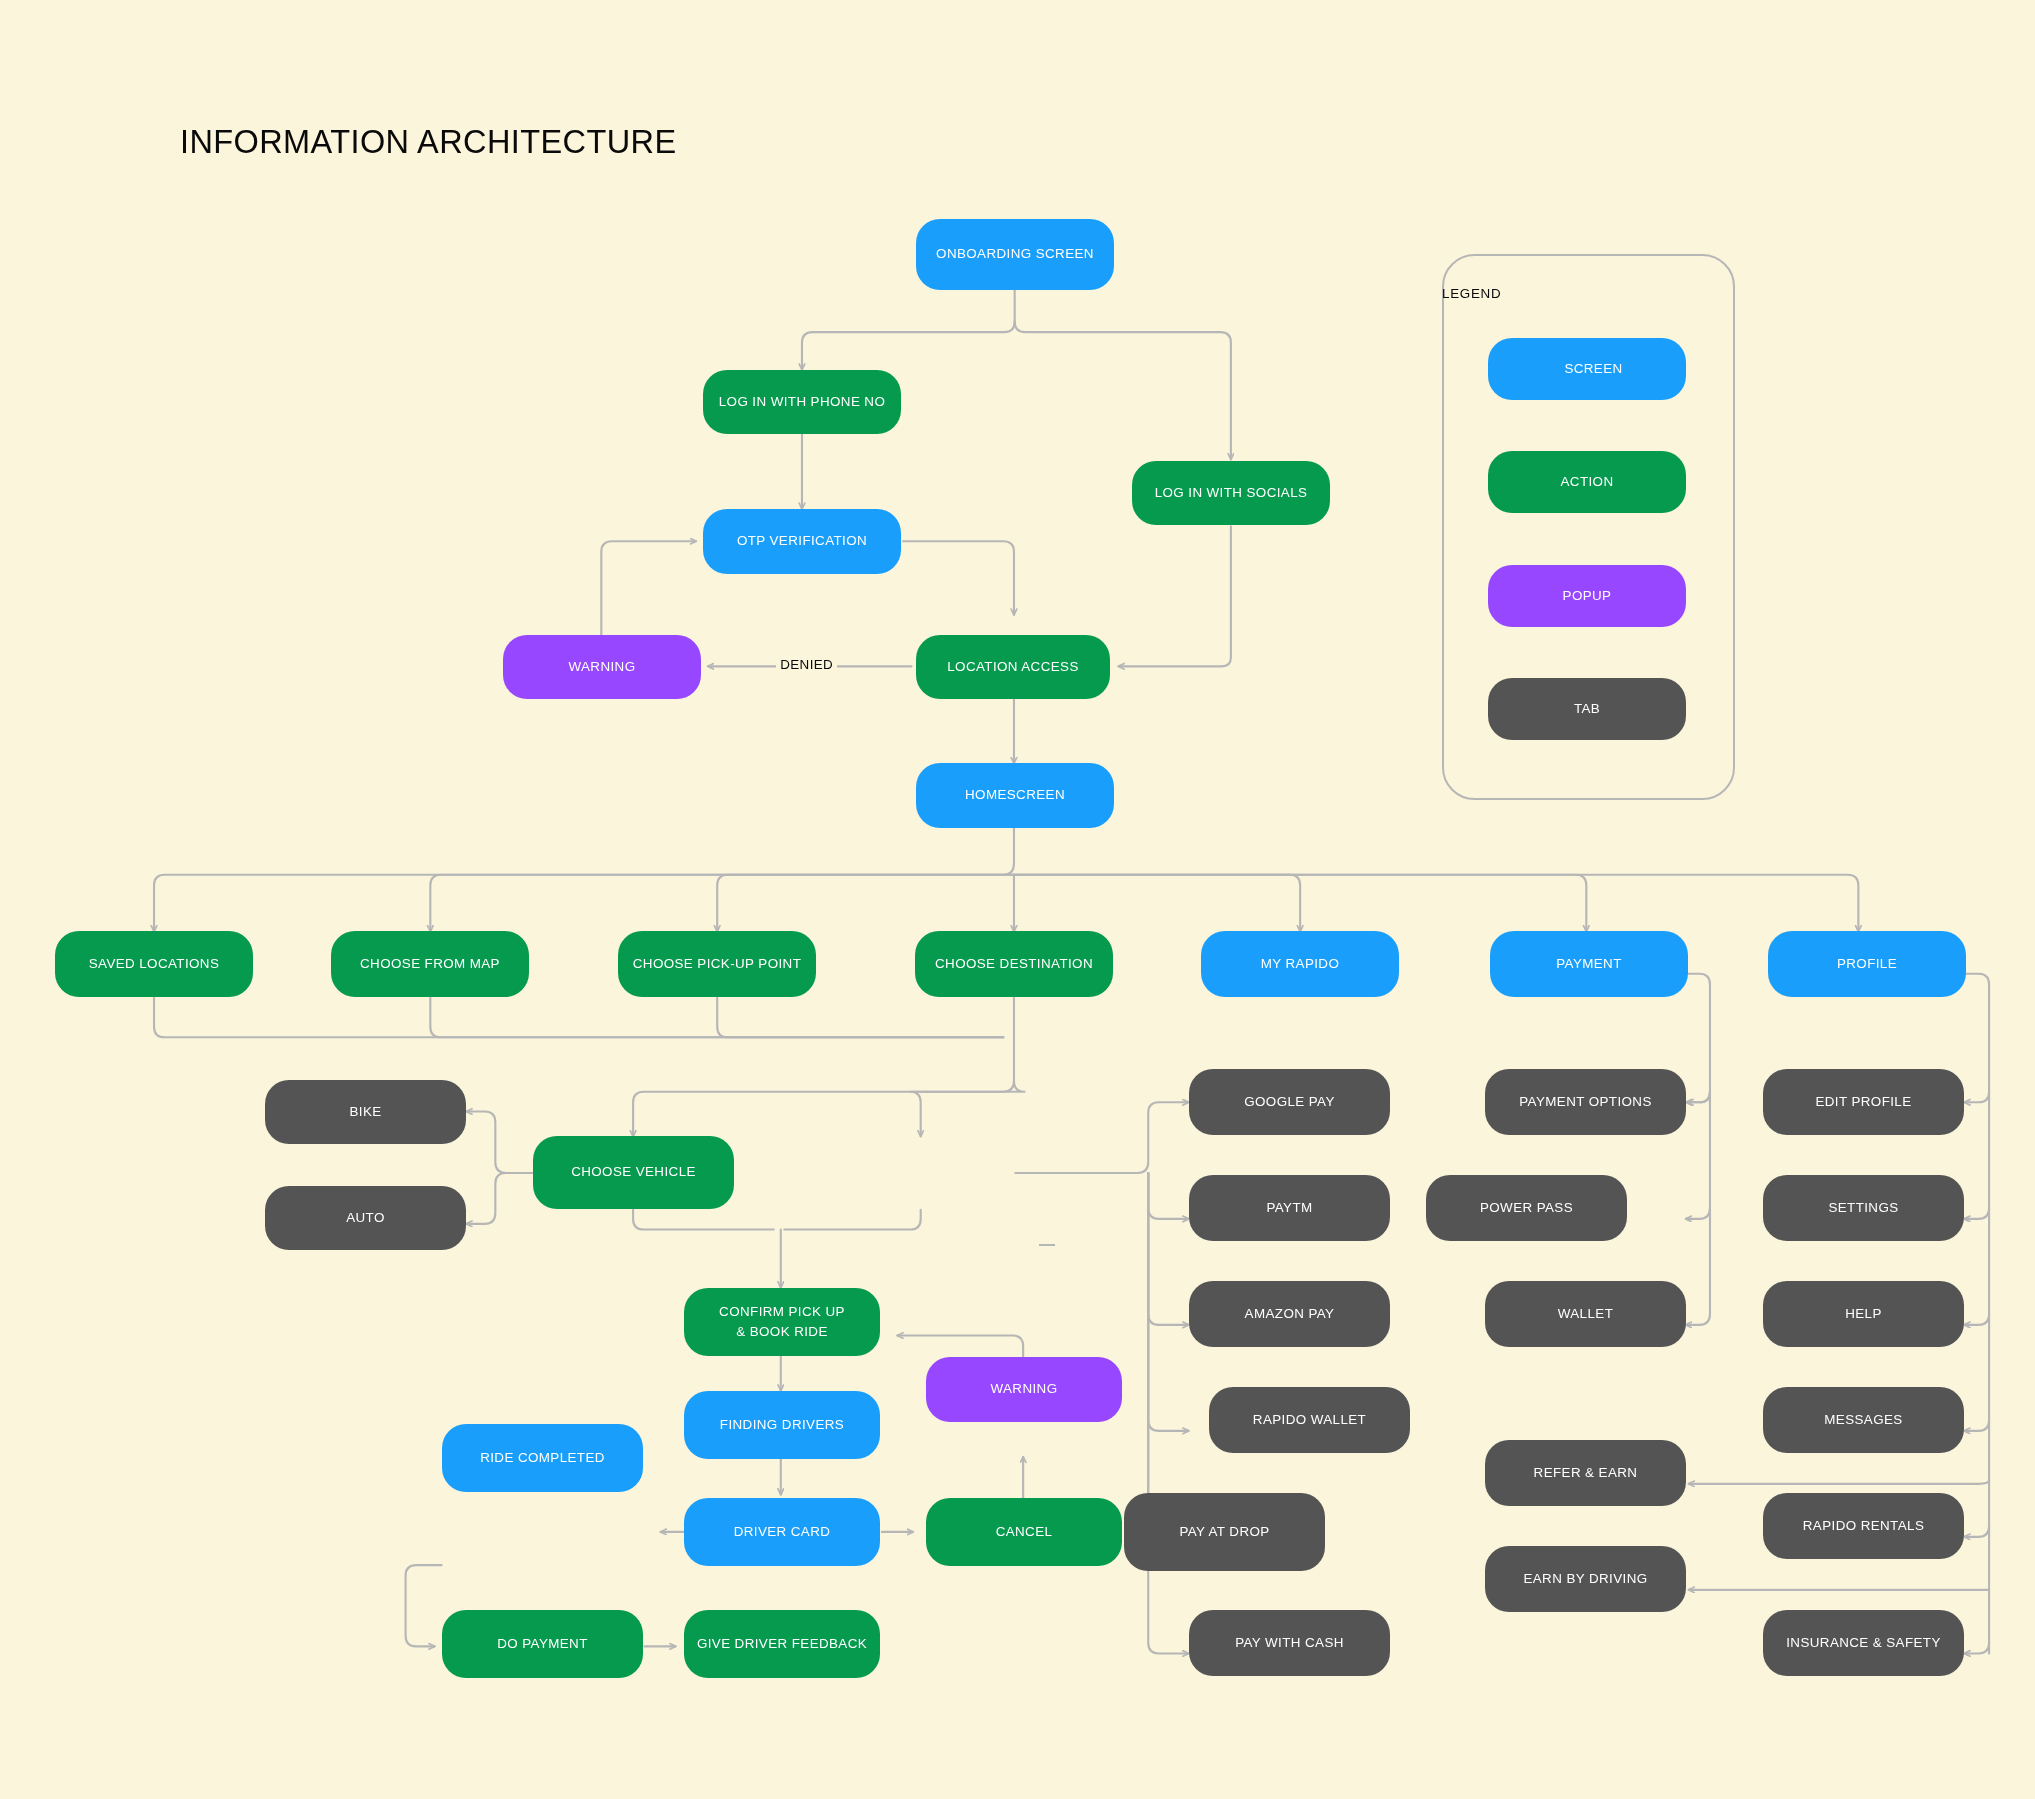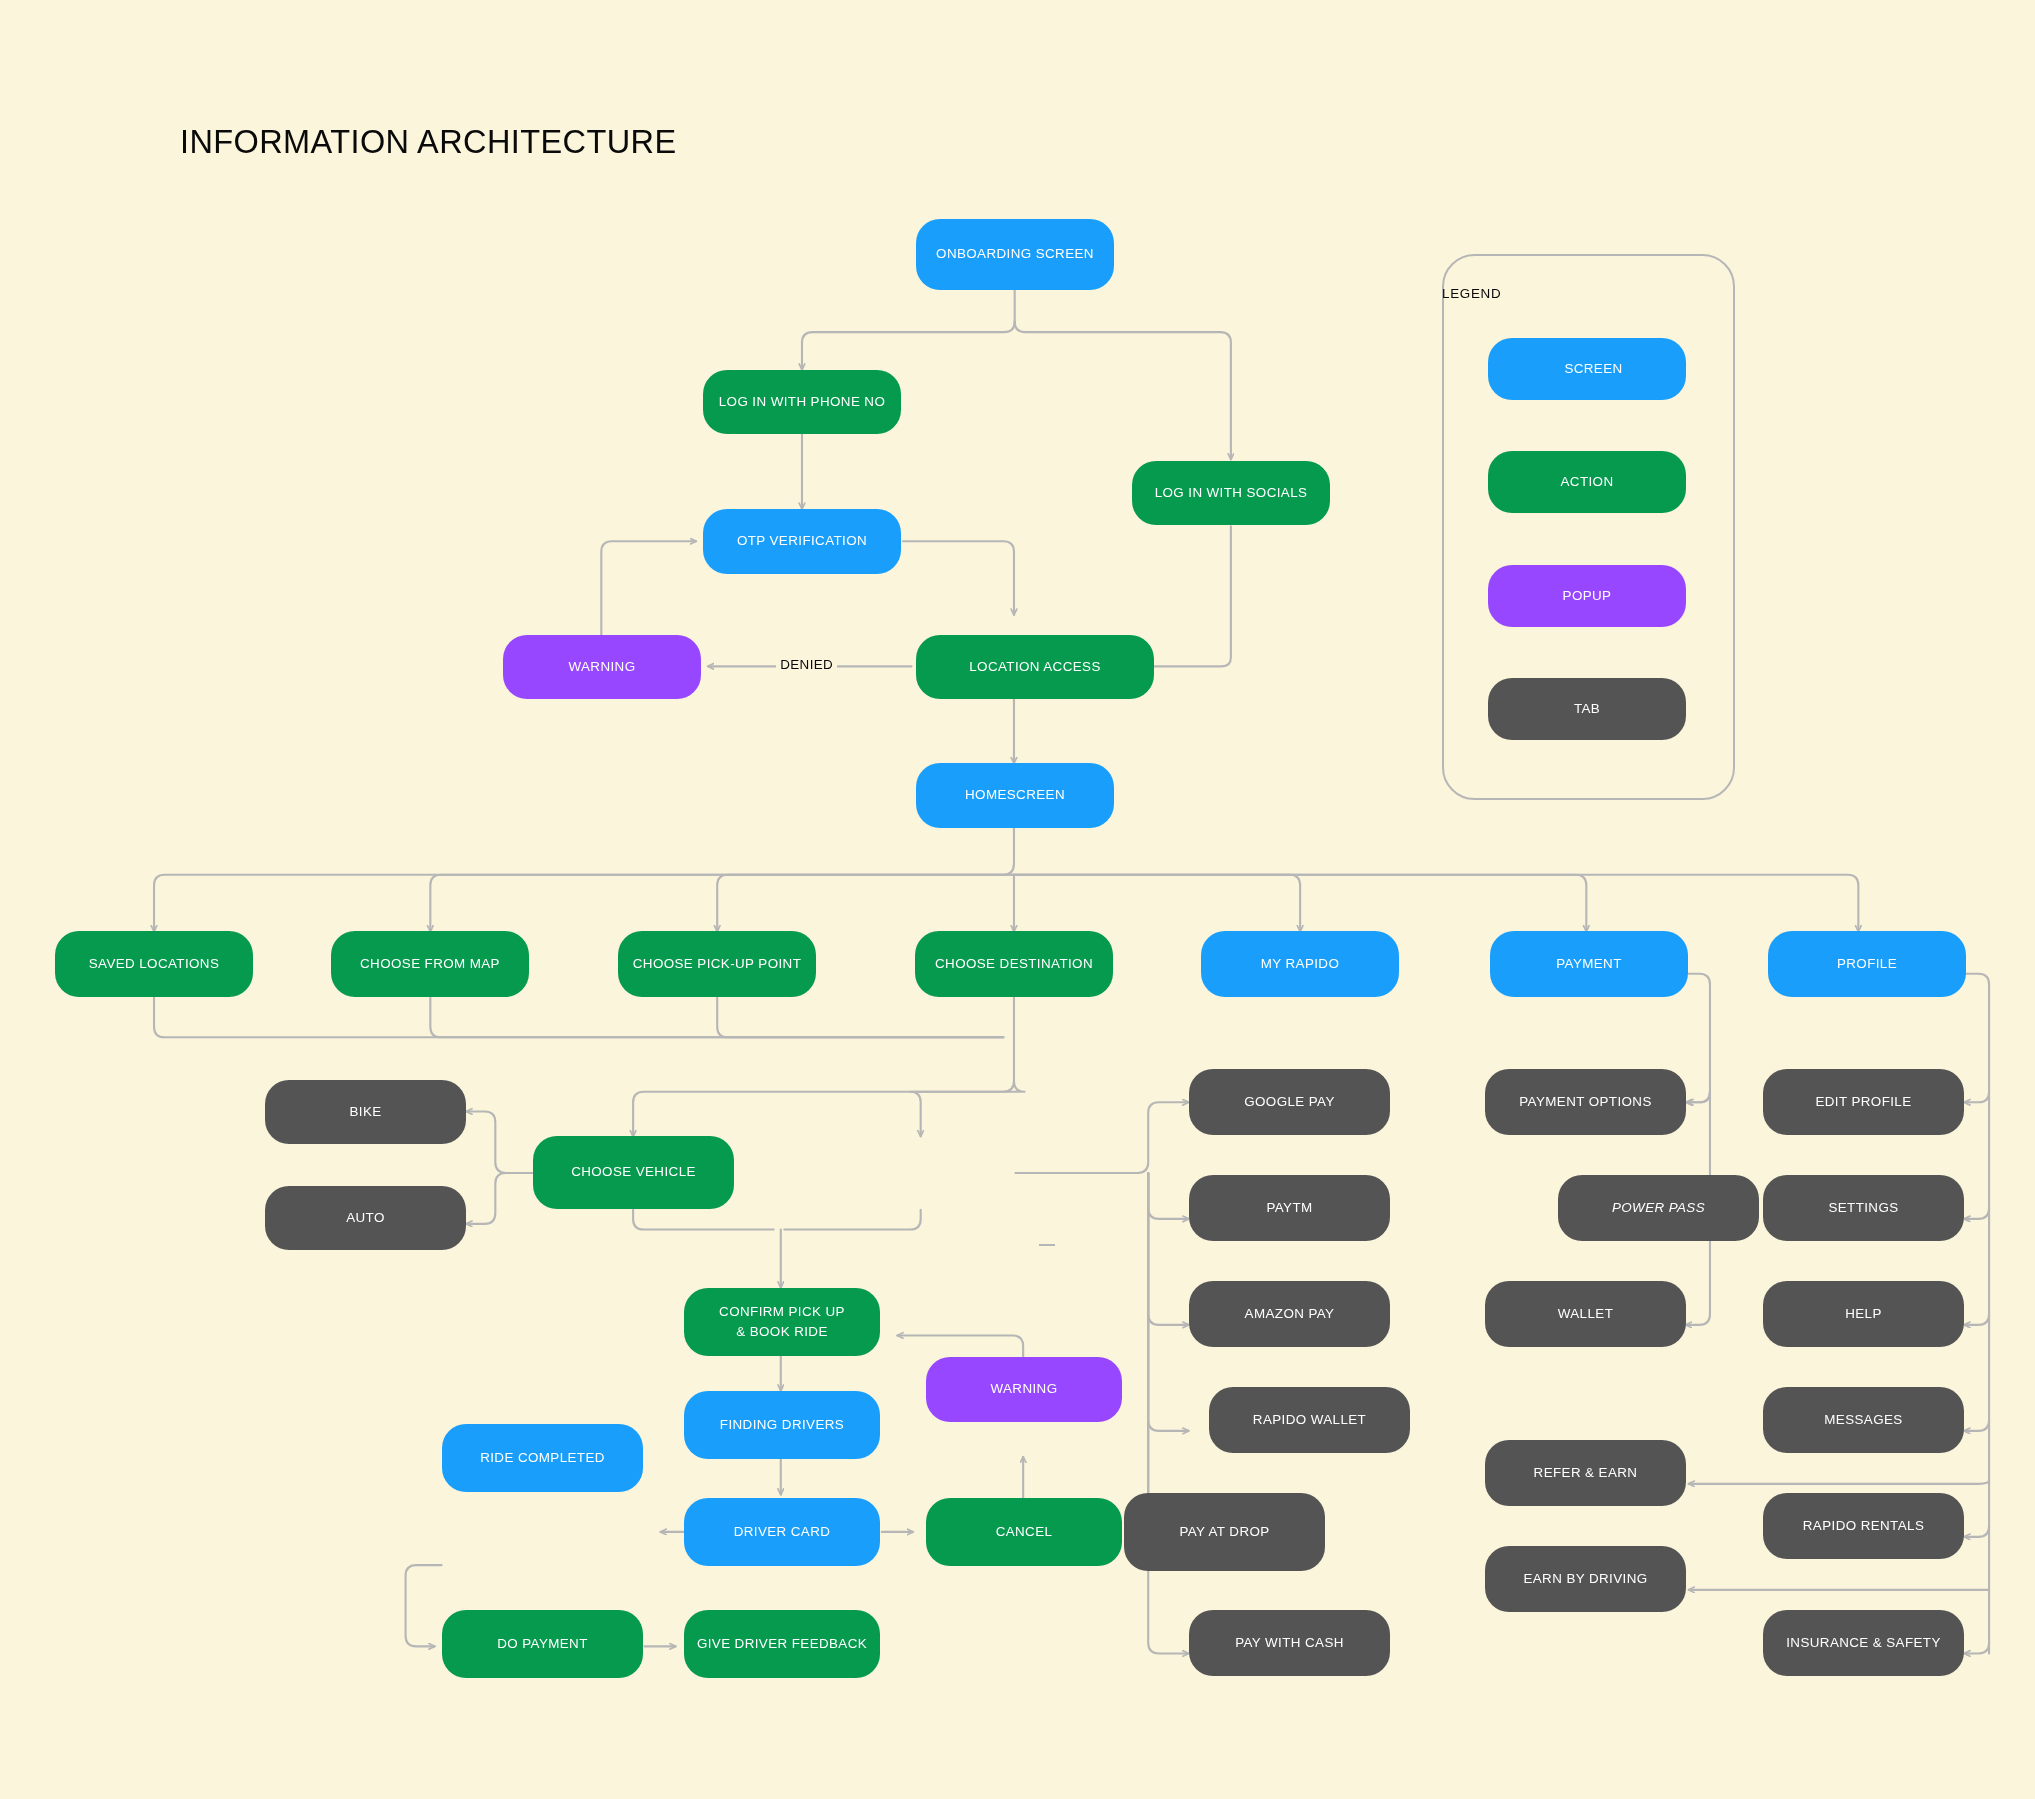--- a/index.html
+++ b/index.html
@@ -194,21 +194,21 @@
   <div class="node n-screen" style="left:916px; top:219px; width:198px; height:71px;">ONBOARDING SCREEN</div>
 
   <div class="node n-action" style="left:703px; top:370px; width:198px; height:64px;">LOG IN WITH PHONE NO</div>
 
   <div class="node n-action" style="left:1132px; top:461px; width:198px; height:64px;">LOG IN WITH SOCIALS</div>
 
   <div class="node n-screen" style="left:703px; top:509px; width:198px; height:65px;">OTP VERIFICATION</div>
 
   <div class="node n-popup" style="left:503px; top:635px; width:198px; height:64px;">WARNING</div>
 
-  <div class="node n-action" style="left:916px; top:635px; width:238px; height:64px;">LOCATION ACCESS</div>
+  <div class="node n-action" style="left:916px; top:635px; width:194px; height:64px;">LOCATION ACCESS</div>
 
   <div class="edge-label" style="left:776px; top:657px;">DENIED</div>
 
   <div class="node n-screen" style="left:916px; top:763px; width:198px; height:65px;">HOMESCREEN</div>
 
   <div class="node n-action" style="left:55px; top:931px; width:198px; height:66px;">SAVED LOCATIONS</div>
   <div class="node n-action" style="left:331px; top:931px; width:198px; height:66px;">CHOOSE FROM MAP</div>
   <div class="node n-action" style="left:618px; top:931px; width:198px; height:66px;">CHOOSE PICK-UP POINT</div>
   <div class="node n-action" style="left:915px; top:931px; width:198px; height:66px;">CHOOSE DESTINATION</div>
   <div class="node n-screen" style="left:1201px; top:931px; width:198px; height:66px;">MY RAPIDO</div>
@@ -235,21 +235,21 @@
   <div class="node n-action" style="left:684px; top:1610px; width:196px; height:68px;">GIVE DRIVER FEEDBACK</div>
 
   <div class="node n-tab" style="left:1189px; top:1069px; width:201px; height:66px;">GOOGLE PAY</div>
   <div class="node n-tab" style="left:1189px; top:1175px; width:201px; height:66px;">PAYTM</div>
   <div class="node n-tab" style="left:1189px; top:1281px; width:201px; height:66px;">AMAZON PAY</div>
   <div class="node n-tab" style="left:1189px; top:1387px; width:201px; height:66px;margin-left:20px;">RAPIDO WALLET</div>
   <div class="node n-tab" style="left:1124px; top:1493px; width:201px; height:78px;">PAY AT DROP</div>
   <div class="node n-tab" style="left:1189px; top:1610px; width:201px; height:66px;">PAY WITH CASH</div>
 
   <div class="node n-tab" style="left:1485px; top:1069px; width:201px; height:66px;">PAYMENT OPTIONS</div>
-  <div class="node n-tab" style="left:1558px; top:1175px; width:201px; height:66px;font-style:italic;">POWER PASS</div>
+  <div class="node n-tab" style="left:1426px; top:1175px; width:201px; height:66px;">POWER PASS</div>
   <div class="node n-tab" style="left:1485px; top:1281px; width:201px; height:66px;">WALLET</div>
   <div class="node n-tab" style="left:1485px; top:1440px; width:201px; height:66px;">REFER &amp; EARN</div>
   <div class="node n-tab" style="left:1485px; top:1546px; width:201px; height:66px;">EARN BY DRIVING</div>
 
   <div class="node n-tab" style="left:1763px; top:1069px; width:201px; height:66px;">EDIT PROFILE</div>
   <div class="node n-tab" style="left:1763px; top:1175px; width:201px; height:66px;">SETTINGS</div>
   <div class="node n-tab" style="left:1763px; top:1281px; width:201px; height:66px;">HELP</div>
   <div class="node n-tab" style="left:1763px; top:1387px; width:201px; height:66px;">MESSAGES</div>
   <div class="node n-tab" style="left:1763px; top:1493px; width:201px; height:66px;">RAPIDO RENTALS</div>
   <div class="node n-tab" style="left:1763px; top:1610px; width:201px; height:66px;">INSURANCE &amp; SAFETY</div>

